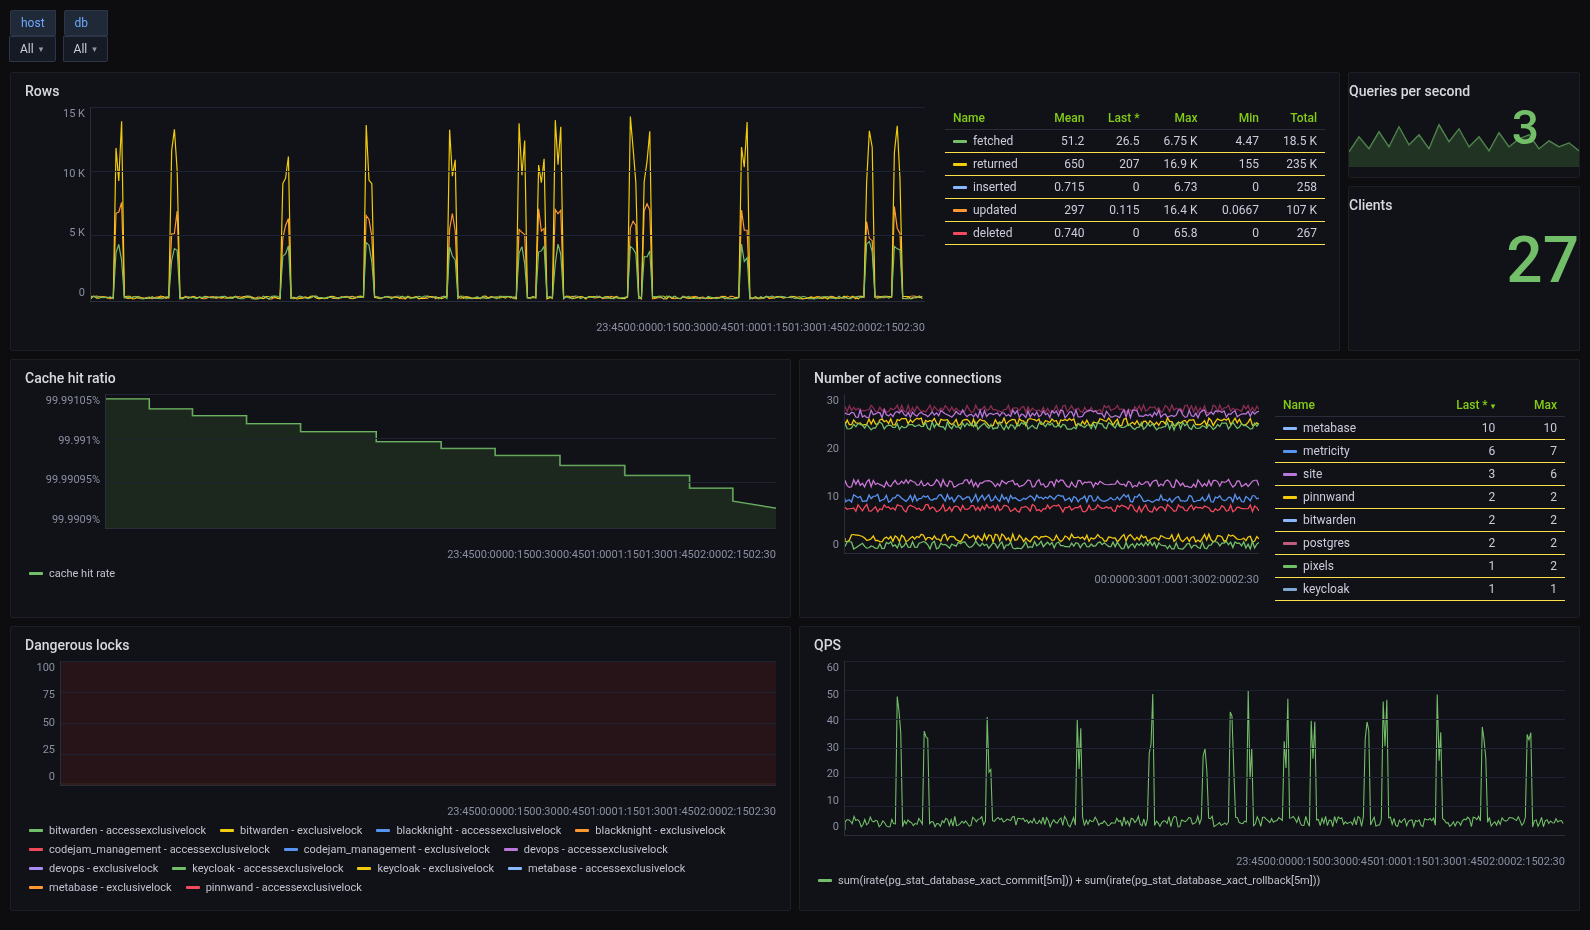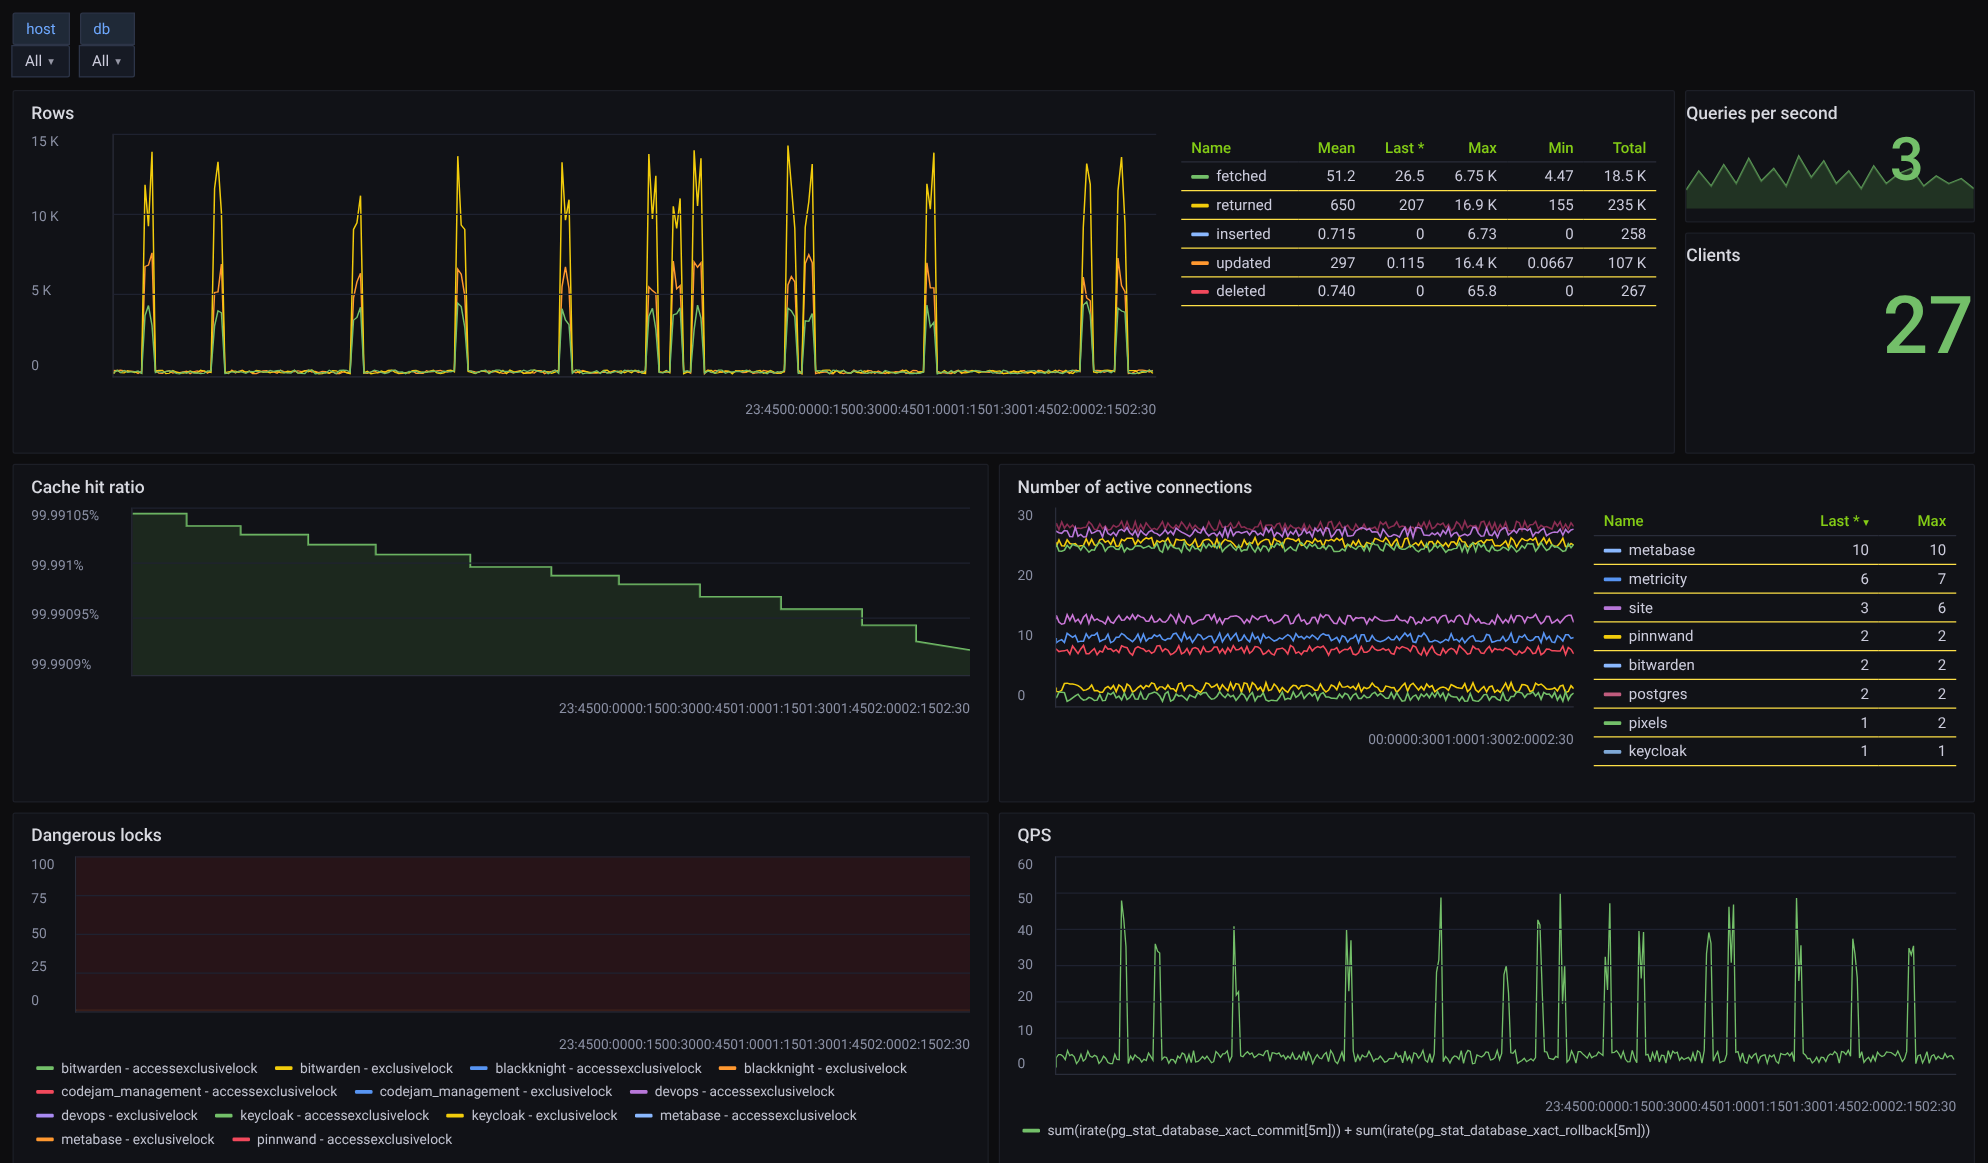--- a/index.html
+++ b/index.html
@@ -3,28 +3,28 @@
 <meta charset="utf-8">
 <style>
 * { margin: 0; padding: 0; box-sizing: border-box; }
 body { background: #0d0d0f; color: #ccccdc; font-family: -apple-system, BlinkMacSystemFont, "Segoe UI", Roboto, sans-serif; font-size: 13px; padding: 10px; }
 .toolbar { display: flex; gap: 8px; margin-bottom: 10px; }
 .var-label { background: #1f2937; border: 1px solid #2d3548; border-radius: 2px 0 0 2px; padding: 5px 10px; color: #6ea8fe; font-size: 12px; }
 .var-select { background: #161a24; border: 1px solid #2d3548; border-radius: 0 2px 2px 0; padding: 5px 10px; color: #ccccdc; font-size: 12px; cursor: pointer; display: flex; align-items: center; gap: 5px; margin-left: -1px; }
 .var-group { display: flex; flex-direction: column; }
 .chevron { font-size: 9px; opacity: .7; }
 .grid { display: grid; gap: 8px; grid-template-columns: 1fr 1fr; }
-.panel { background: #111217; border: 1px solid #1d1f27; border-radius: 2px; padding: 10px 14px 28px; }
+.panel { background: #111217; border: 1px solid #1d1f27; border-radius: 2px; padding: 10px 14px 16px; }
 .panel-title { color: #d8d9e0; font-size: 14px; font-weight: 500; margin-bottom: 8px; }
 .right-stats { display: flex; flex-direction: column; gap: 8px; min-width: 230px; }
 .stat-block { background: #111217; border: 1px solid #1d1f27; border-radius: 2px; padding: 10px 0; }
 .big-num { font-size: 48px; font-weight: 500; text-align: right; }
 svg { display: block; }
 .chart-area { position: relative; }
-.y-labels { position: absolute; left: 0; top: 0; bottom: 18px; display: flex; flex-direction: column; justify-content: space-between; font-size: 11px; color: #8a8fa3; width: 60px; }
+.y-labels { position: absolute; left: 0; top: 0; bottom: 18px; display: flex; flex-direction: column; justify-content: space-between; font-size: 11px; color: #8a8fa3; text-align: right; width: 60px; }
 .x-labels { display: flex; justify-content: flex-end; font-size: 11px; color: #8a8fa3; padding-left: 65px; margin-top: 4px; }
 .plot { margin-left: 65px; position: relative; border-left: 1px solid #2a2d3a; border-bottom: 1px solid #2a2d3a; }
 .gridlines { position: absolute; inset: 0; }
 .grid-h { position: absolute; left: 0; right: 0; border-top: 1px solid #1f2230; }
 .tbl { width: 100%; font-size: 12px; border-collapse: collapse; }
 .tbl th { color: #84cc16; font-weight: 500; text-align: right; padding: 4px 8px; border-bottom: 1px solid #2a2d3a; }
 .tbl th:first-child { text-align: left; }
 .tbl td { padding: 4px 8px; text-align: right; border-bottom: 1px solid #fde047; color: #ccccdc; }
 .tbl td:first-child { text-align: left; }
 .swatch { display: inline-block; width: 14px; height: 3px; margin-right: 6px; vertical-align: middle; border-radius: 1px; }
@@ -208,20 +208,26 @@
         <span>00:30</span>
         <span>00:45</span>
         <span>01:00</span>
         <span>01:15</span>
         <span>01:30</span>
         <span>01:45</span>
         <span>02:00</span>
         <span>02:15</span>
         <span>02:30</span>
       </div>
+    <div class="legend">
+      <div class="legend-item">
+        <span class="swatch" style="background:#73bf69"></span>
+        <span>cache hit rate</span>
+      </div>
+    </div>
   </div>
 
   <div class="panel">
     <div class="panel-title">Number of active connections</div>
     <div class="conn-layout">
       <div class="conn-chart">
         <div class="chart-area" style="height:175px">
           <div class="y-labels" id="conn-y" style="width:25px">
               <span>30</span>
               <span>20</span>

